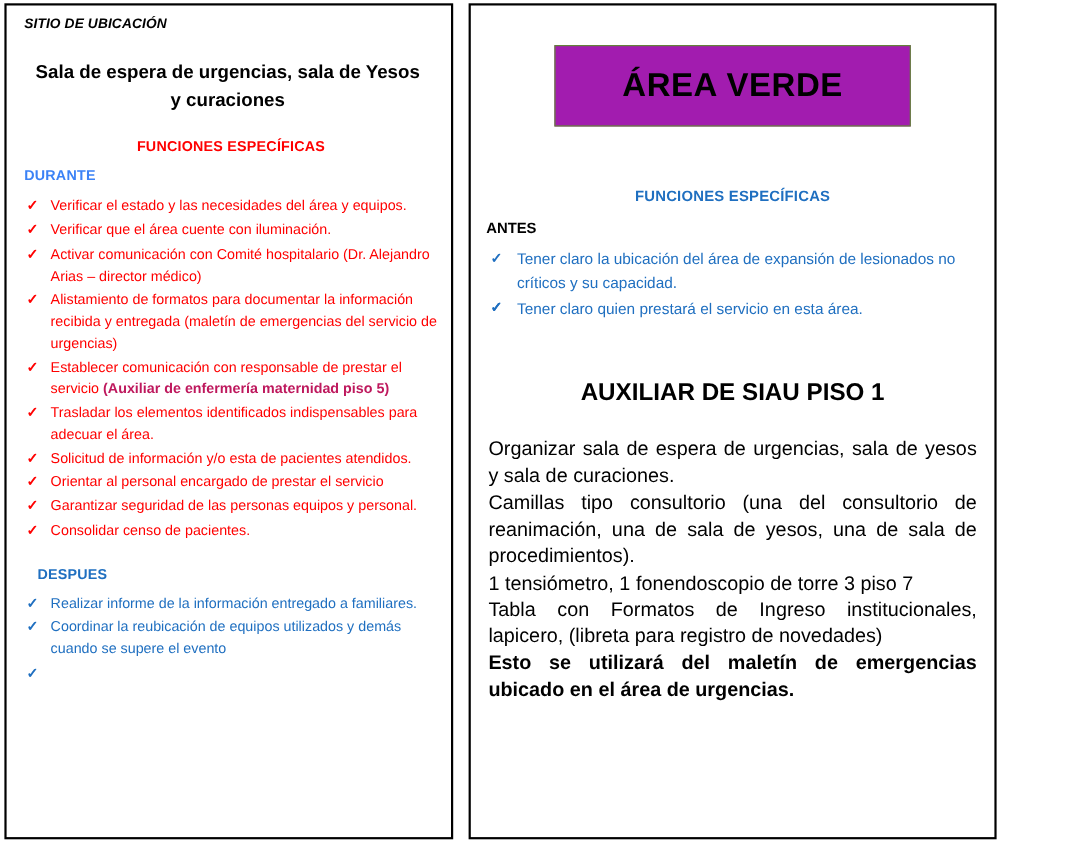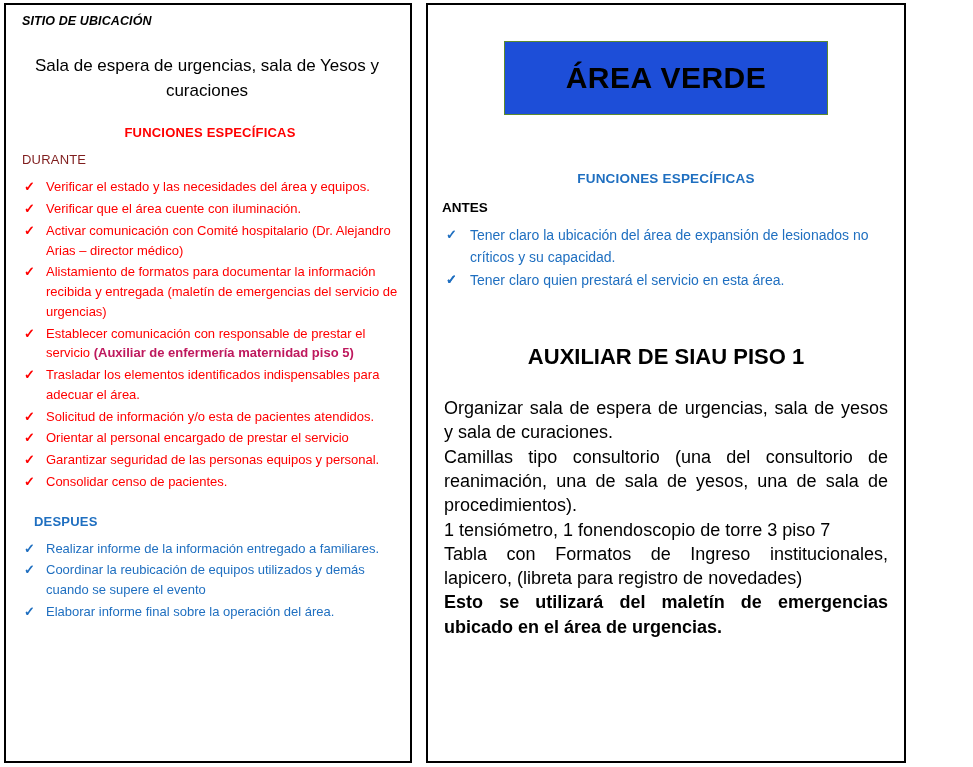--- a/index.html
+++ b/index.html
@@ -48,37 +48,37 @@
     font-size: 12.5px;
     font-weight: bold;
     font-style: italic;
     color: #000000;
     margin: 3px 0 0 2px;
     letter-spacing: 0.1px;
   }
   .left-title {
     text-align: center;
     font-size: 17px;
-    font-weight: normal;
+    font-weight: bold;
     color: #000000;
     line-height: 1.45;
     margin: 26px 18px 16px 12px;
   }
   .funciones-left {
     text-align: center;
     font-size: 13px;
     font-weight: bold;
     color: #FF0000;
     margin: 22px 0 0 0;
     letter-spacing: 0.2px;
   }
   .section-head-red {
     font-size: 13px;
-    font-weight: normal;
-    color: #7f1d1d;
+    font-weight: bold;
+    color: #3b82f6;
     margin: 12px 0 0 2px;
     letter-spacing: 0.2px;
   }
   .section-head-blue {
     font-size: 13px;
     font-weight: bold;
     color: #1F6FC0;
     margin: 22px 0 0 14px;
     letter-spacing: 0.2px;
   }
@@ -108,21 +108,21 @@
   .item-bold-black {
     color: #be185d;
     font-weight: bold;
   }
 
   
   .green-box {
     margin: 30px auto 0 auto;
     width: 322px;
     height: 72px;
-    background: #1d4ed8;
+    background: #a21caf;
     border: 1px solid #5d8a2f;
     display: flex;
     align-items: center;
     justify-content: center;
   }
   .green-box-text {
     font-size: 30px;
     font-weight: bold;
     color: #000000;
     letter-spacing: 0.5px;
@@ -186,21 +186,21 @@
         <li class="red-item"><span class="tick">✓</span><span>Trasladar los elementos identificados indispensables para adecuar el área.</span></li>
         <li class="red-item"><span class="tick">✓</span><span>Solicitud de información y/o esta de pacientes atendidos.</span></li>
         <li class="red-item"><span class="tick">✓</span><span>Orientar al personal encargado de prestar el servicio</span></li>
         <li class="red-item"><span class="tick">✓</span><span>Garantizar seguridad de las personas equipos y personal.</span></li>
         <li class="red-item"><span class="tick">✓</span><span>Consolidar censo de pacientes.</span></li>
       </ul>
     <div class="section-head-blue">DESPUES</div>
     <ul class="checklist" id="despues-list">
         <li class="blue-item"><span class="tick">✓</span><span>Realizar informe de la información entregado a familiares.</span></li>
         <li class="blue-item"><span class="tick">✓</span><span>Coordinar la reubicación de equipos utilizados y demás cuando se supere el evento</span></li>
-        <li class="blue-item"><span class="tick">✓</span><span>Elaborar informe final sobre la operación del área.</span></li>
+        <li class="blue-item"><span class="tick">✓</span></li>
       </ul>
   </div>
 
   <div class="panel panel-right">
     <div class="green-box">
       <span class="green-box-text">ÁREA VERDE</span>
     </div>
     <div class="funciones-right">FUNCIONES ESPECÍFICAS</div>
     <div class="antes-head">ANTES</div>
     <ul class="checklist right" id="antes-list">

